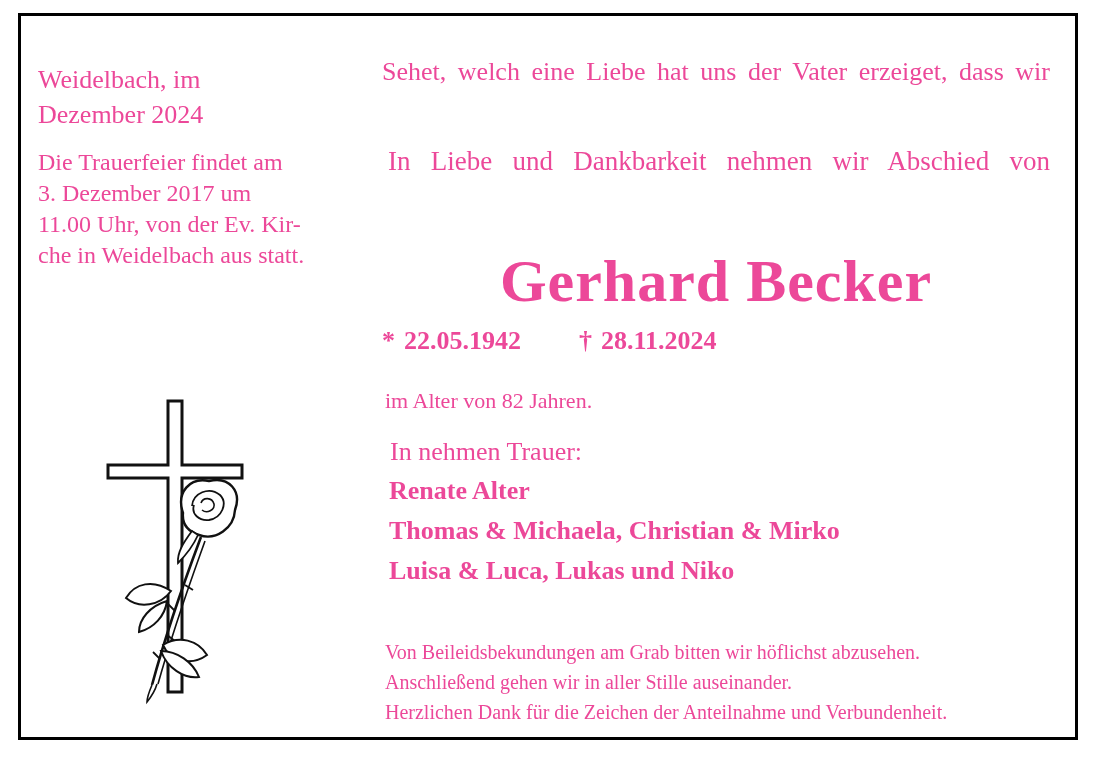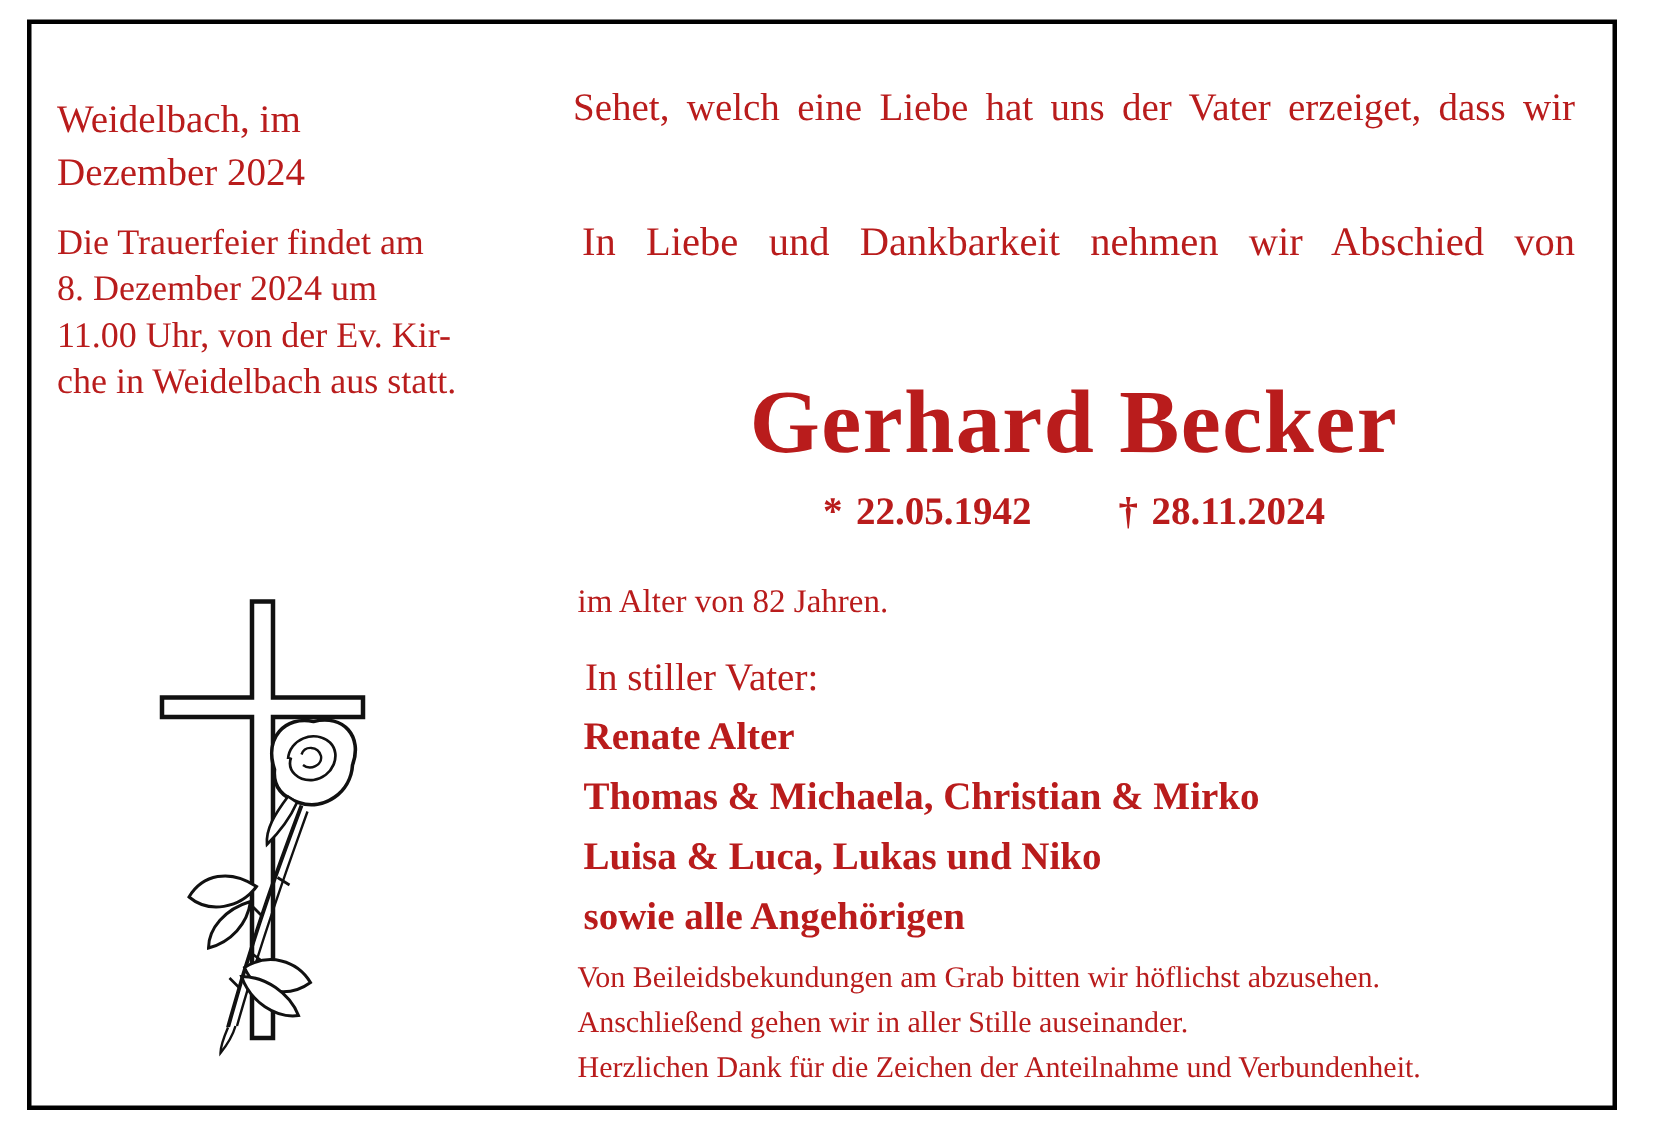--- a/index.html
+++ b/index.html
@@ -2,21 +2,21 @@
 <html lang="de"><head>
 <meta charset="utf-8">
 <style>
   html, body { margin: 0; padding: 0; background: #ffffff; }
   .page {
     position: relative;
     width: 1105px;
     height: 763px;
     background: #ffffff;
     font-family: "Liberation Serif", "DejaVu Serif", serif;
-    color: #b91c1c;
+    color: #ec4899;
     overflow: hidden;
   }
   .frame {
     position: absolute;
     left: 18px; top: 13px;
     width: 1060px; height: 727px;
     border: 3px solid #000000;
     box-sizing: border-box;
   }
   .abs { position: absolute; }
@@ -37,21 +37,21 @@
   .quote   { top: 39px;  font-size: 26px; line-height: 33px; }
   .intro   { top: 128px; font-size: 27px; line-height: 34px; padding-left: 6px; box-sizing: border-box; }
   .just    { text-align: justify; text-align-last: justify; }
   .name {
     top: 234px;
     font-size: 60px; line-height: 62px; font-weight: bold;
     text-align: center; letter-spacing: 1px; white-space: nowrap;
   }
   .dates {
     top: 310px;
-    display: flex; justify-content: center; gap: 58px;
+    display: flex; gap: 58px;
     font-size: 26px; font-weight: bold;
   }
   .dates .sym { padding-right: 9px; }
   .ageline { top: 372px; font-size: 22px; padding-left: 3px; box-sizing: border-box; }
   .trauer  { top: 421px; font-size: 26px; padding-left: 8px; box-sizing: border-box; }
   .mourners {
     top: 455px; font-size: 26px; font-weight: bold;
     line-height: 40px; padding-left: 7px; box-sizing: border-box;
   }
   .closing { top: 621px; font-size: 20px; line-height: 30px; padding-left: 3px; box-sizing: border-box; }
@@ -65,21 +65,21 @@
 <div class="page">
   <div class="frame">
 
     <div class="abs dateline">
       <span class="line">Weidelbach, im</span>
       <span class="line">Dezember 2024</span>
     </div>
 
     <div class="abs service">
       <span class="line">Die Trauerfeier findet am</span>
-      <span class="line">8. Dezember 2024 um</span>
+      <span class="line">3. Dezember 2017 um</span>
       <span class="line">11.00 Uhr, von der Ev. Kir-</span>
       <span class="line">che in Weidelbach aus statt.</span>
     </div>
 
     <svg class="abs emblem" viewBox="0 0 156 318" xmlns="http://www.w3.org/2000/svg">
 
       <path class="ink" d="M71,8 H85 V72 H145 V85 H85 V299 H71 V85 H11 V72 H71 Z" fill="#ffffff" stroke-width="3" stroke-linejoin="miter"></path>
 
       <path class="ink" d="M104,144 C92,176 73,226 55,292" fill="none" stroke-width="2.6"></path>
       <path class="ink" d="M108,148 C97,179 79,227 61,291" fill="none" stroke-width="1.6"></path>
@@ -117,27 +117,26 @@
       <span>
         <span class="sym">*</span><span>22.05.1942</span>
       </span>
       <span>
         <span class="sym">†</span><span>28.11.2024</span>
       </span>
     </div>
 
     <div class="abs rcol ageline">im Alter von 82 Jahren.</div>
 
-    <div class="abs rcol trauer">In stiller Vater:</div>
+    <div class="abs rcol trauer">In nehmen Trauer:</div>
 
     <div class="abs rcol mourners">
       <span class="line">Renate Alter</span>
       <span class="line">Thomas &amp; Michaela, Christian &amp; Mirko</span>
       <span class="line">Luisa &amp; Luca, Lukas und Niko</span>
-      <span class="line">sowie alle Angehörigen</span>
     </div>
 
     <div class="abs rcol closing">
       <span class="line">Von Beileidsbekundungen am Grab bitten wir höflichst abzusehen.</span>
       <span class="line">Anschließend gehen wir in aller Stille auseinander.</span>
       <span class="line">Herzlichen Dank für die Zeichen der Anteilnahme und Verbundenheit.</span>
     </div>
 
   </div>
 </div>

